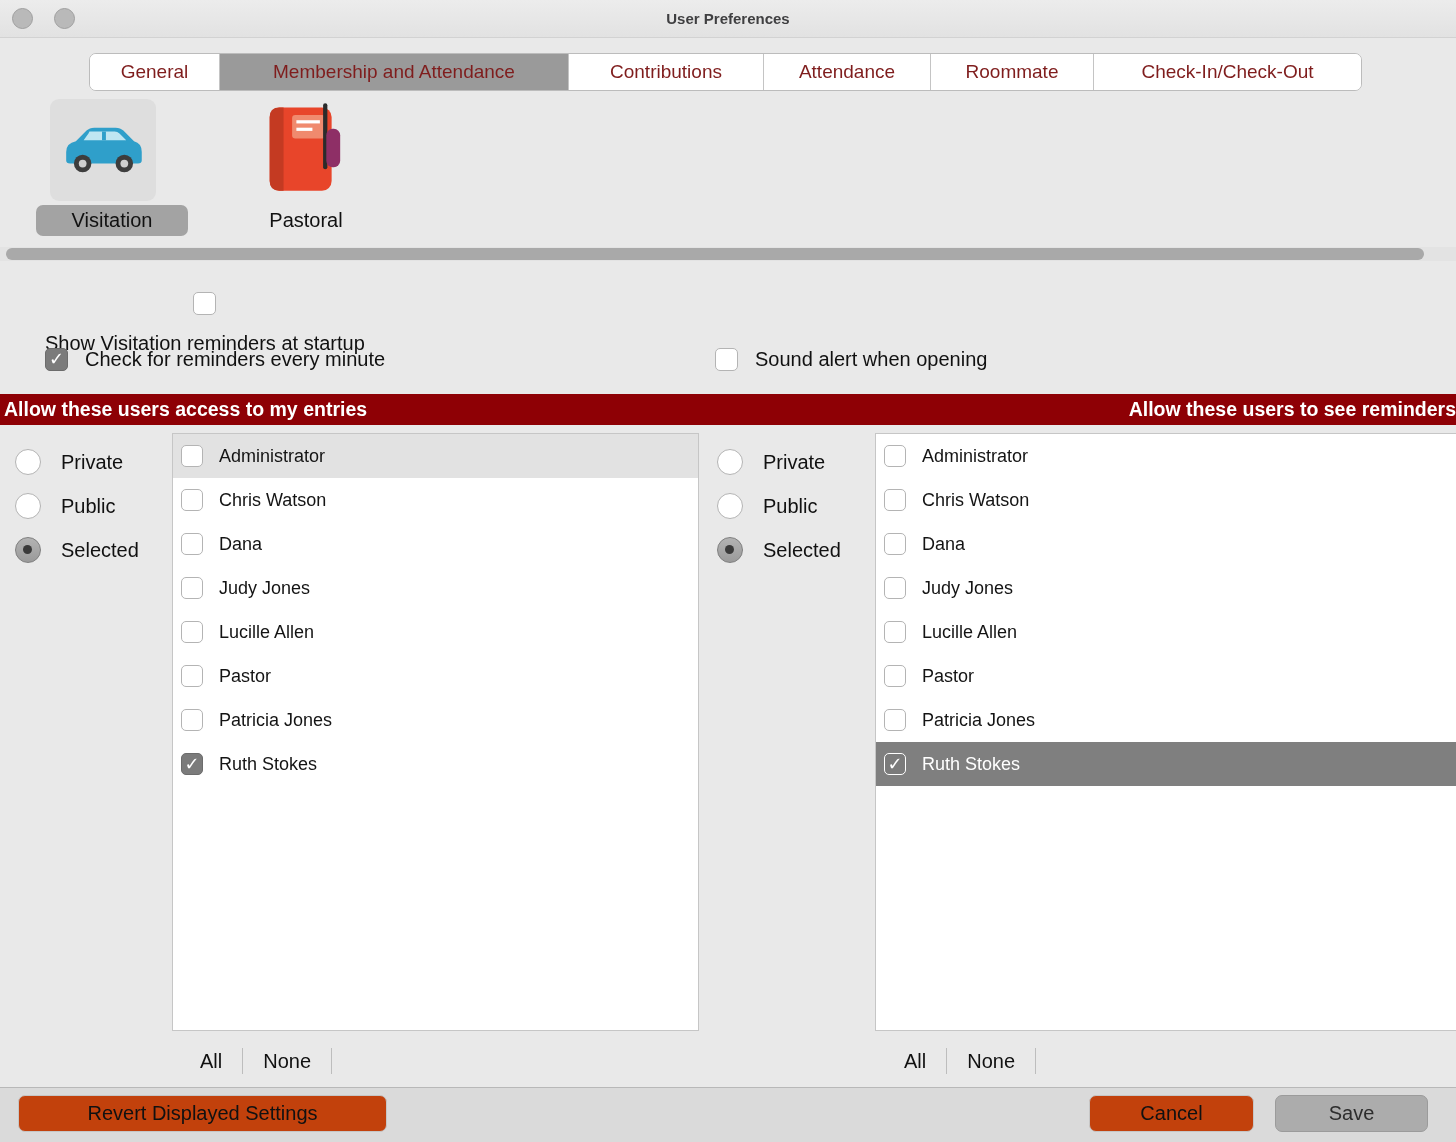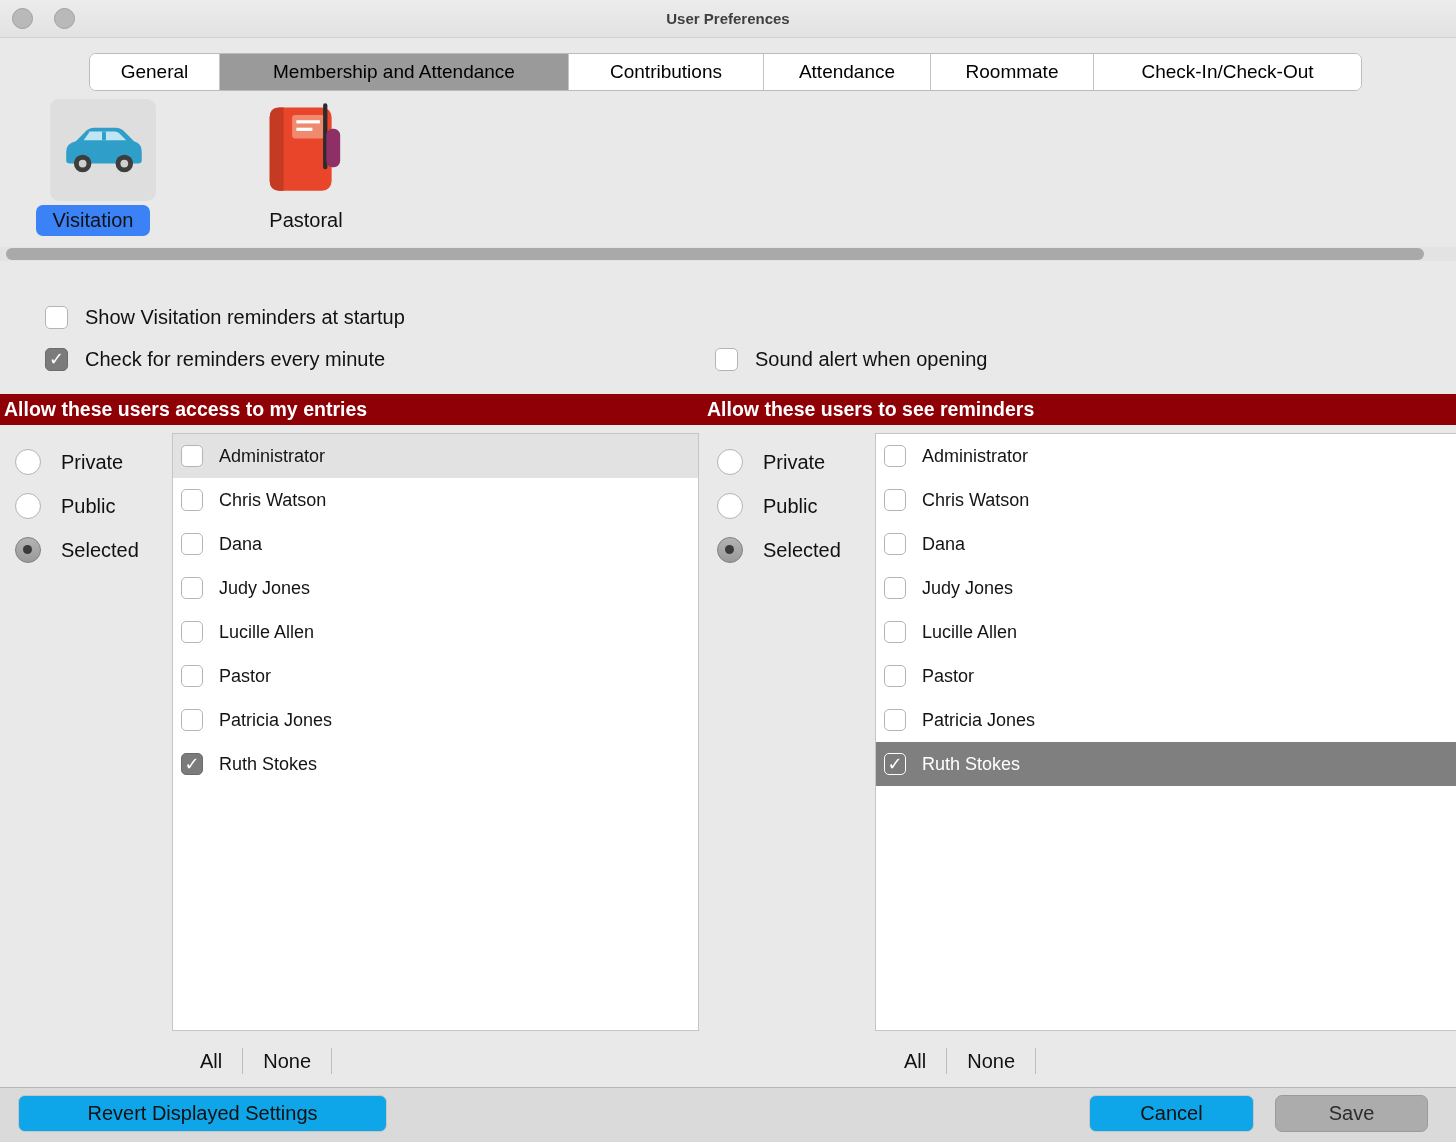--- a/index.html
+++ b/index.html
@@ -28,40 +28,40 @@
   }
 
   
   .tabbar {
     position:absolute; top:53px; left:89px; height:38px;
     display:flex; border:1px solid #bcbcbc; border-radius:7px; overflow:hidden;
     background:#fff;
   }
   .tab {
     height:100%; display:flex; align-items:center; justify-content:center;
-    font-size:19px; color:#000000; background:#fff; border-right:1px solid #c4c4c4;
+    font-size:19px; color:#7f1d1d; background:#fff; border-right:1px solid #c4c4c4;
     cursor:default; white-space:nowrap;
   }
   .tab:last-child { border-right:none; }
   .tab.selected { background:#9a9a9a; }
   .tab.t0 { width:130px; } .tab.t1 { width:349px; } .tab.t2 { width:195px; }
   .tab.t3 { width:167px; } .tab.t4 { width:163px; } .tab.t5 { width:267px; }
 
   
   .icon-tile {
     position:absolute; display:flex; align-items:center; justify-content:center;
   }
   .icon-tile.visitation { left:50px; top:99px; width:106px; height:102px;
     background:#dedede; border-radius:9px; }
   .icon-tile.pastoral  { left:258px; top:101px; width:96px; height:98px; }
   .icon-label {
     position:absolute; height:31px; line-height:31px; text-align:center;
     font-size:20px; color:#111;
   }
-  .icon-label.visitation { left:36px; top:205px; width:114px; background:#3b82f6; border-radius:7px; }
+  .icon-label.visitation { left:36px; top:205px; width:152px; background:#a3a3a3; border-radius:7px; }
   .icon-label.pastoral   { left:248px; top:205px; width:116px; }
 
   
   .hscroll { position:absolute; top:247px; left:0; width:1456px; height:14px; background:#e3e3e3; }
   .hscroll .thumb { position:absolute; top:1px; left:6px; width:1418px; height:12px;
     background:#a9a9a9; border-radius:6px; }
 
   
   .cb {
     display:inline-block; width:23px; height:23px; background:#fff;
@@ -79,31 +79,31 @@
   }
   .radio.selected { background:linear-gradient(#b3b3b3,#9a9a9a); border-color:#7f7f7f; }
   .radio.selected::after {
     content:""; position:absolute; left:7px; top:7px; width:9px; height:9px;
     border-radius:50%; background:#3a3a3a;
   }
 
   
   .optrow { position:absolute; display:flex; align-items:center; gap:17px; height:26px; }
   .optrow .optlabel { font-size:20px; color:#111; white-space:nowrap; }
-  .opt-startup { left:45px; top:304px; }
+  .opt-startup { left:45px; top:292px;flex-direction:column; }
   .opt-minute  { left:45px; top:346px; }
   .opt-sound   { left:715px; top:346px; }
 
   
   .sec-headers { position:absolute; top:394px; left:0; width:1456px; height:31px;
     background:#8e0005; display:flex; }
   .sec-headers .h { color:#fff; font-size:19.5px; font-weight:bold; line-height:31px;
     padding-left:4px; white-space:nowrap; }
   .sec-headers .h.left { width:703px; }
-  .sec-headers .h.right { flex:1; }
+  .sec-headers .h.right { flex:1;text-align:right; }
 
   
   .privrow { position:absolute; display:flex; align-items:center; gap:20px; height:26px; }
   .privrow .privlabel { font-size:20px; color:#111; white-space:nowrap; }
 
   
   .userlist {
     position:absolute; top:433px; height:598px; background:#fff;
     border:1px solid #c6c6c6; overflow:hidden;
   }
@@ -121,21 +121,21 @@
   .allnone.left { left:180px; } .allnone.right { left:884px; }
   .an-btn { background:none; border:none; font-size:20px; color:#111;
     padding:0 20px; height:32px; font-family:inherit; cursor:default; }
   .an-div { width:1px; height:26px; background:#bdbdbd; }
 
   
   .footer { position:absolute; left:0; top:1087px; width:1456px; height:55px;
     background:#dadada; border-top:1px solid #b8b8b8; }
   .btn {
     position:absolute; top:7px; height:37px; border-radius:7px; font-size:20px;
-    font-family:inherit; border:1px solid #c6c6c6; background:#0ea5e9; color:#111; cursor:default;
+    font-family:inherit; border:1px solid #c6c6c6; background:#c2410c; color:#111; cursor:default;
   }
   .btn.revert { left:18px;  width:369px; }
   .btn.cancel { left:1089px; width:165px; }
   .btn.save   { left:1275px; width:153px; background:#acacac; border-color:#9b9b9b; color:#2d2d2d; }
 </style>
 </head>
 <body>
 
 <div class="window">
 

